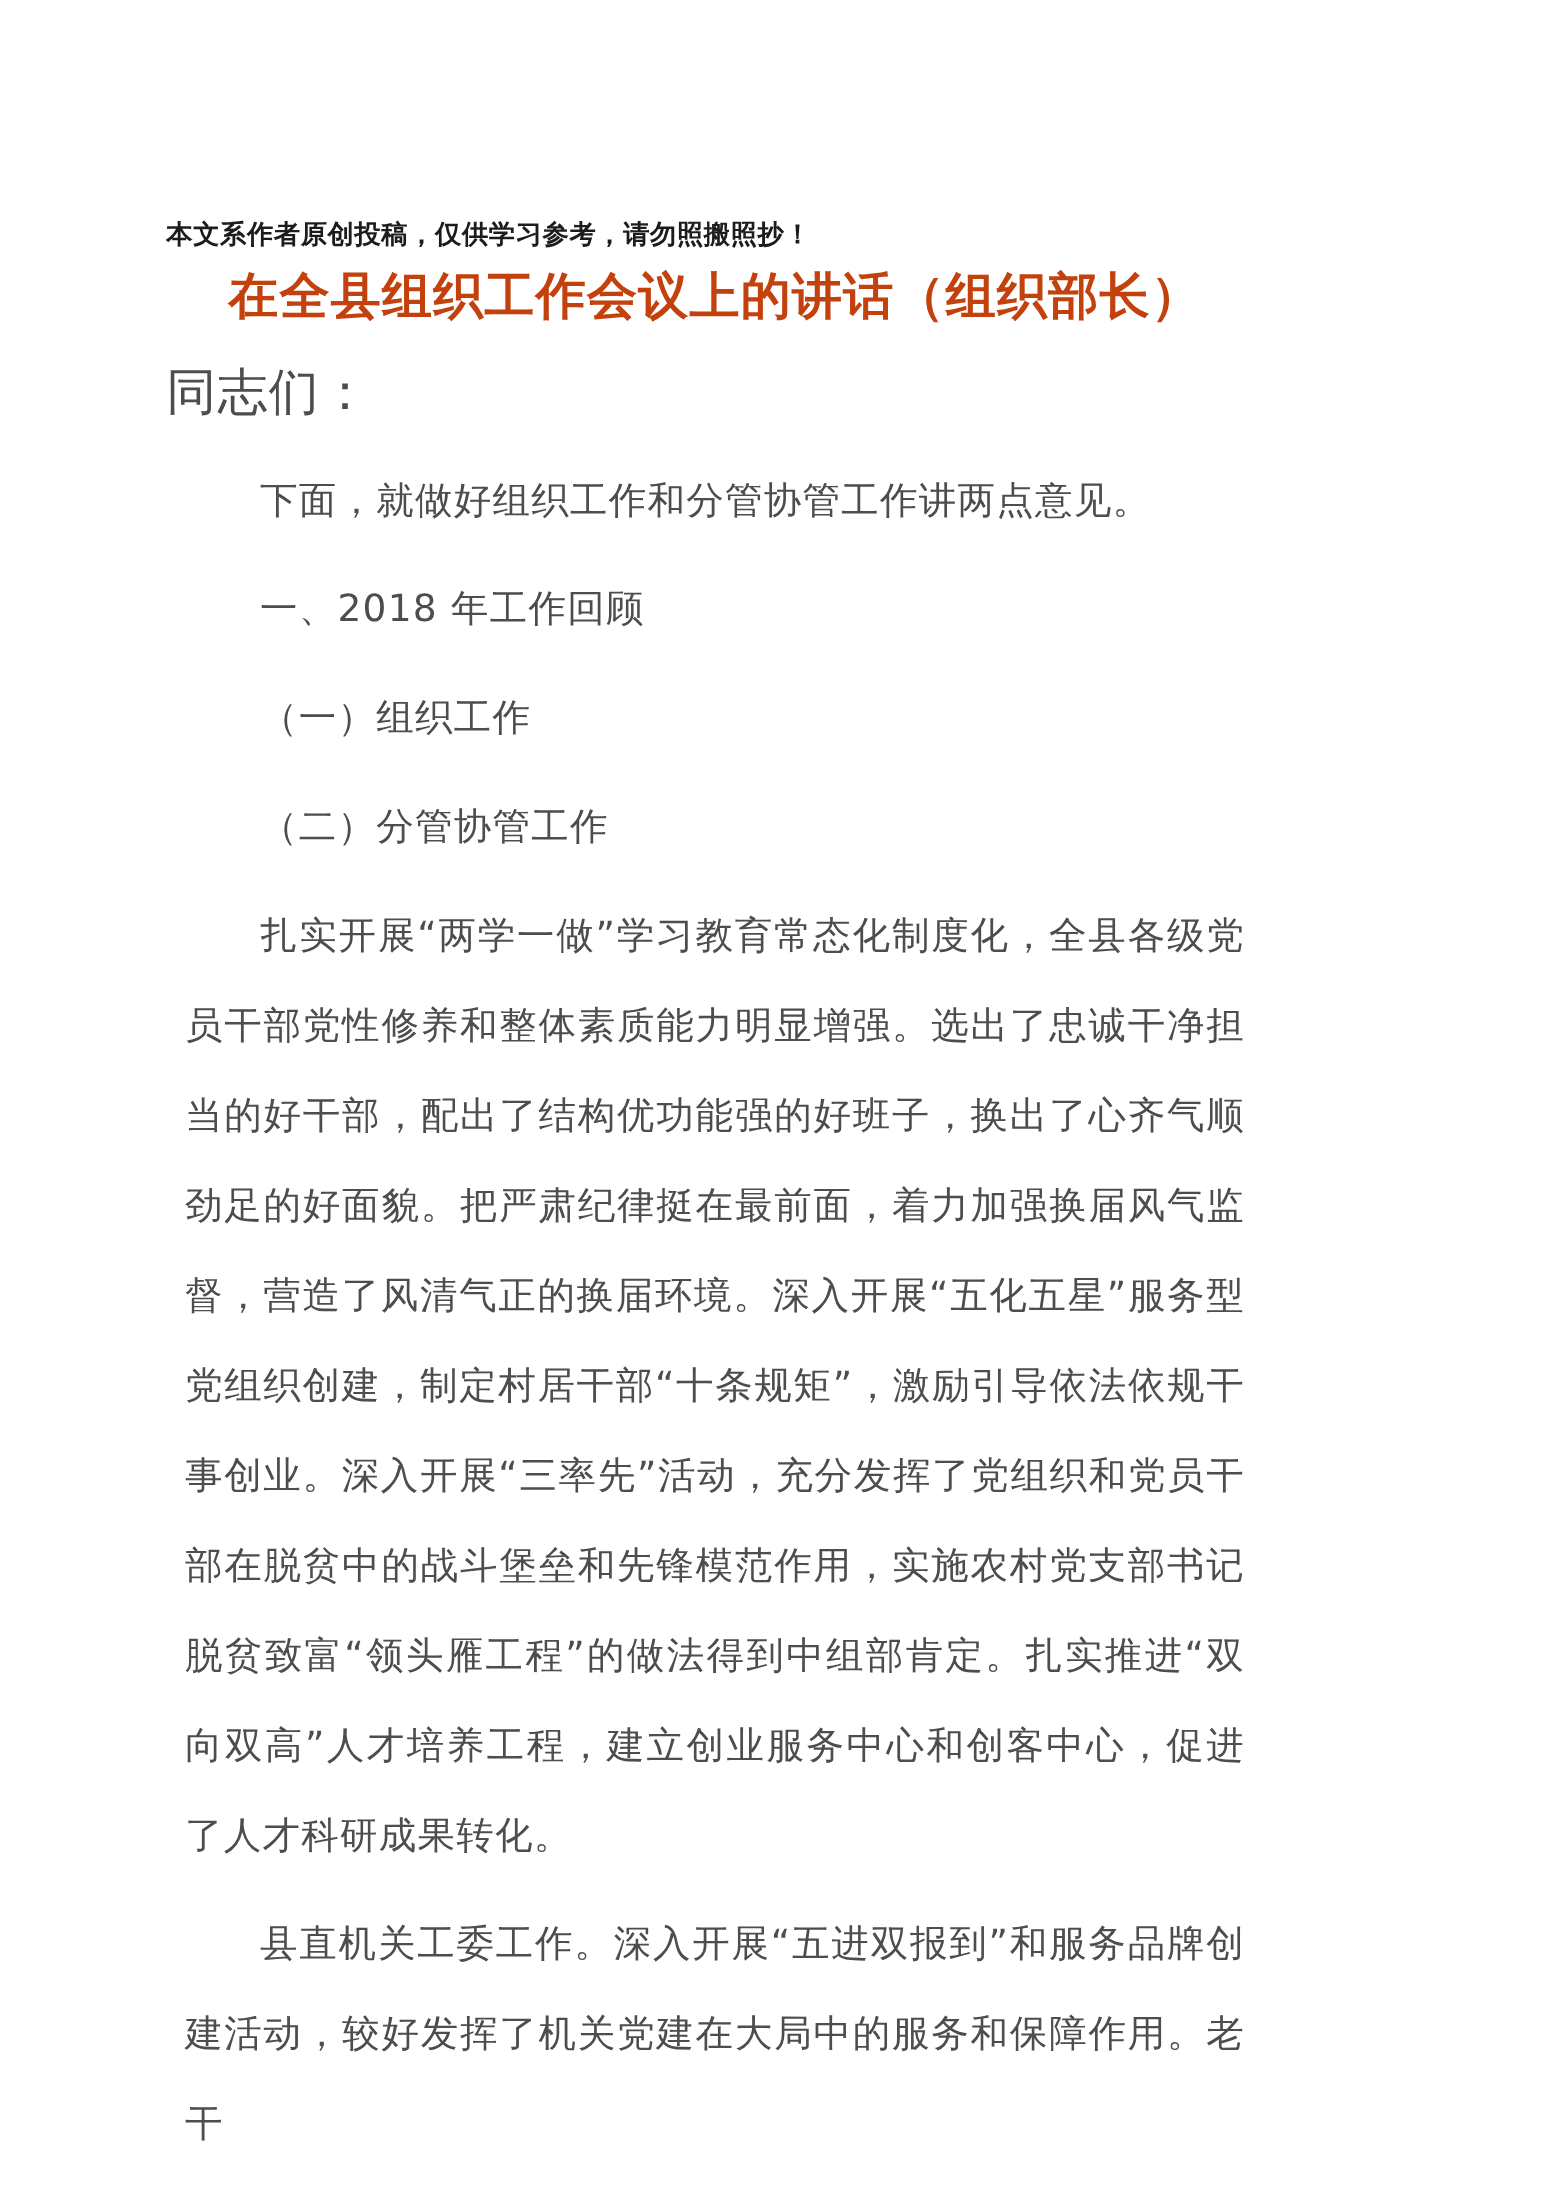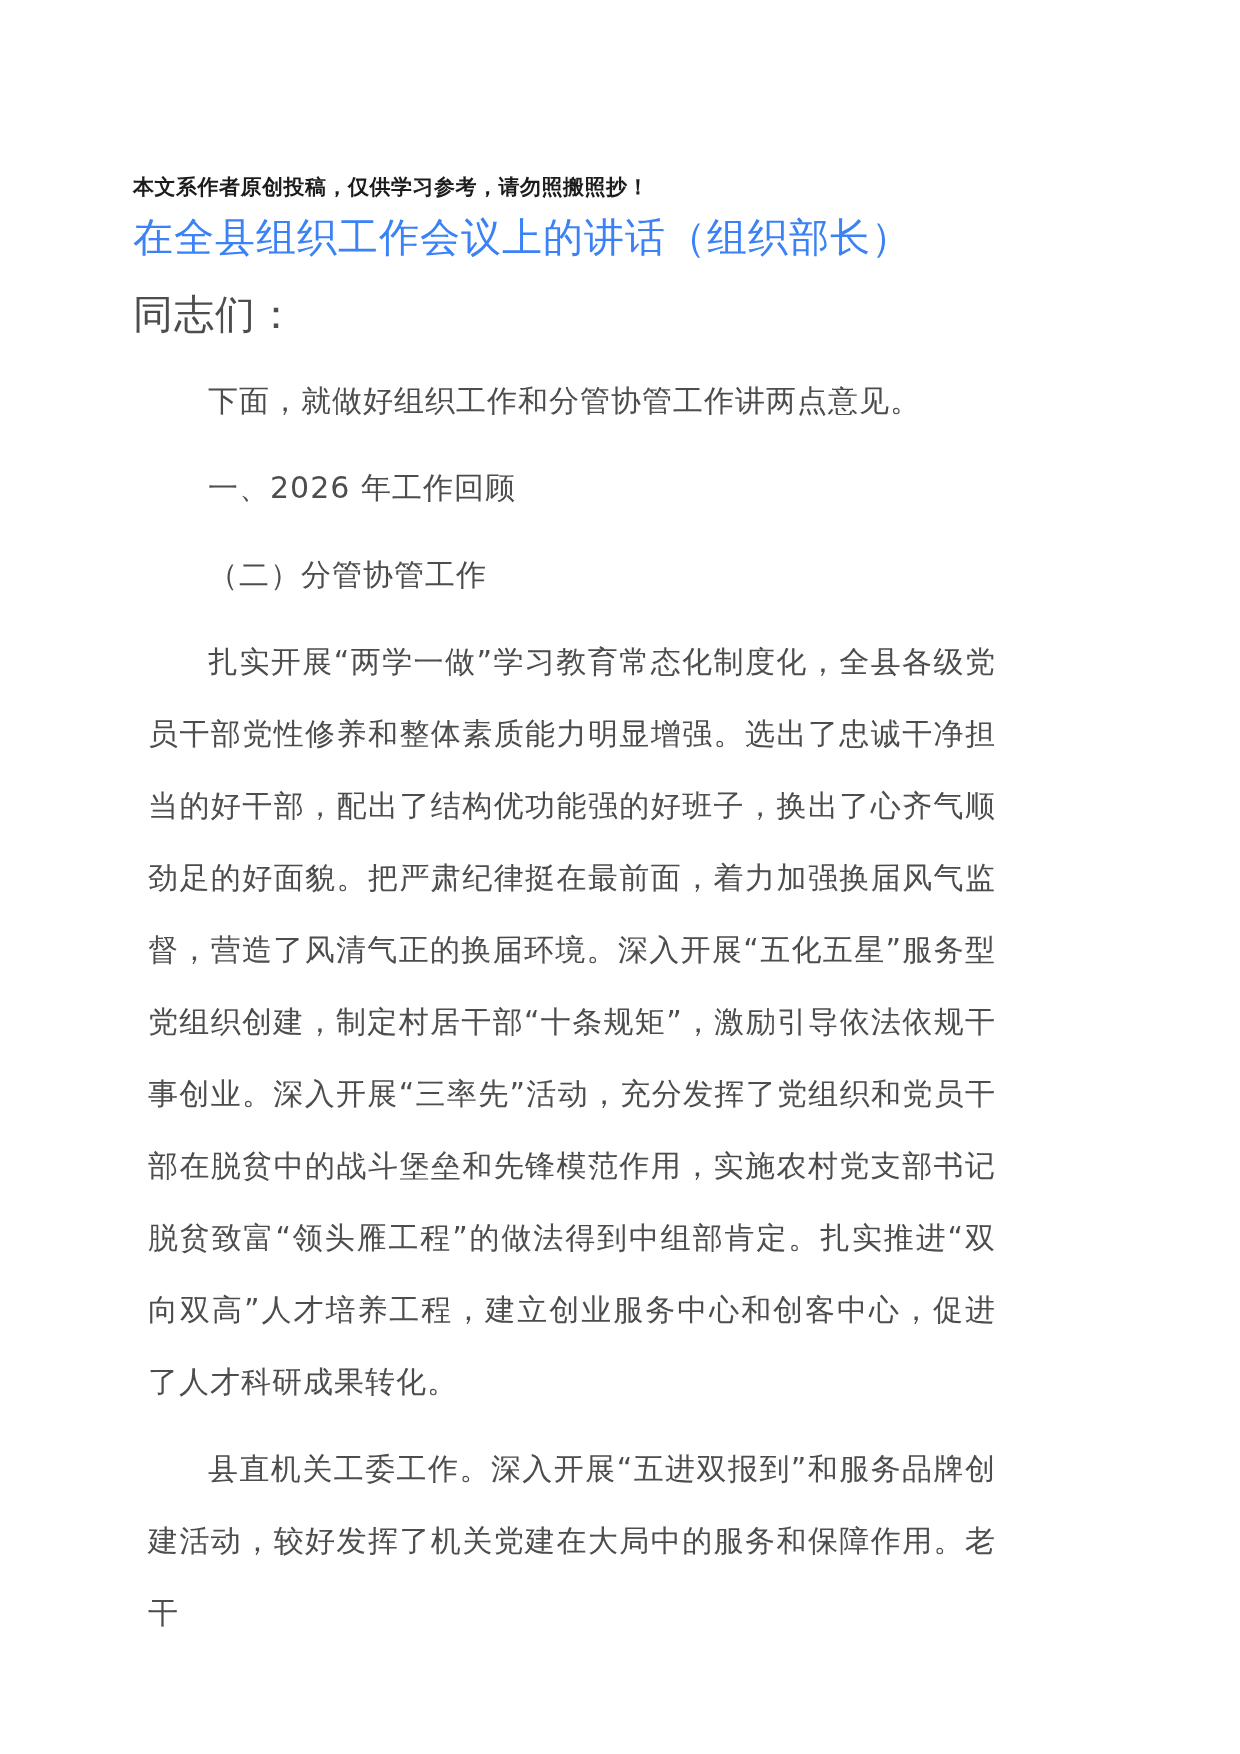--- a/index.html
+++ b/index.html
@@ -24,22 +24,23 @@
   .disclaimer {
     font-size: 21px;
     font-weight: 600;
     color: #1c1c1c;
     letter-spacing: 0.5px;
     line-height: 30px;
     margin: 0 0 8px 0;
   }
   .doc-title {
     font-size: 40px;
-    font-weight: 400;
-    color: #3b82f6;
+    font-weight: 700;
+    color: #c2410c;
+    text-align: center;
     line-height: 54px;
     margin: 0 0 14px 0;
     letter-spacing: 1px;
   }
   .salutation {
     font-size: 40px;
     color: #4d4d4d;
     line-height: 72px;
     margin: 0;
     letter-spacing: 1px;
@@ -62,22 +63,23 @@
 <div class="page">
   <div class="content">
     <p class="disclaimer">本文系作者原创投稿，仅供学习参考，请勿照搬照抄！</p>
 
     <h1 class="doc-title">在全县组织工作会议上的讲话（组织部长）</h1>
 
     <p class="salutation">同志们：</p>
 
     <p class="para indent">下面，就做好组织工作和分管协管工作讲两点意见。</p>
 
-    <p class="para indent">一、2026 年工作回顾</p>
+    <p class="para indent">一、2018 年工作回顾</p>
 
+    <p class="para indent">（一）组织工作</p>
 
     <p class="para indent">（二）分管协管工作</p>
 
     <p class="para indent">扎实开展“两学一做”学习教育常态化制度化，全县各级党员干部党性修养和整体素质能力明显增强。选出了忠诚干净担当的好干部，配出了结构优功能强的好班子，换出了心齐气顺劲足的好面貌。把严肃纪律挺在最前面，着力加强换届风气监督，营造了风清气正的换届环境。深入开展“五化五星”服务型党组织创建，制定村居干部“十条规矩”，激励引导依法依规干事创业。深入开展“三率先”活动，充分发挥了党组织和党员干部在脱贫中的战斗堡垒和先锋模范作用，实施农村党支部书记脱贫致富“领头雁工程”的做法得到中组部肯定。扎实推进“双向双高”人才培养工程，建立创业服务中心和创客中心，促进了人才科研成果转化。</p>
 
     <p class="para indent">县直机关工委工作。深入开展“五进双报到”和服务品牌创建活动，较好发挥了机关党建在大局中的服务和保障作用。老干</p>
   </div>
 </div>
 
 </body></html>

